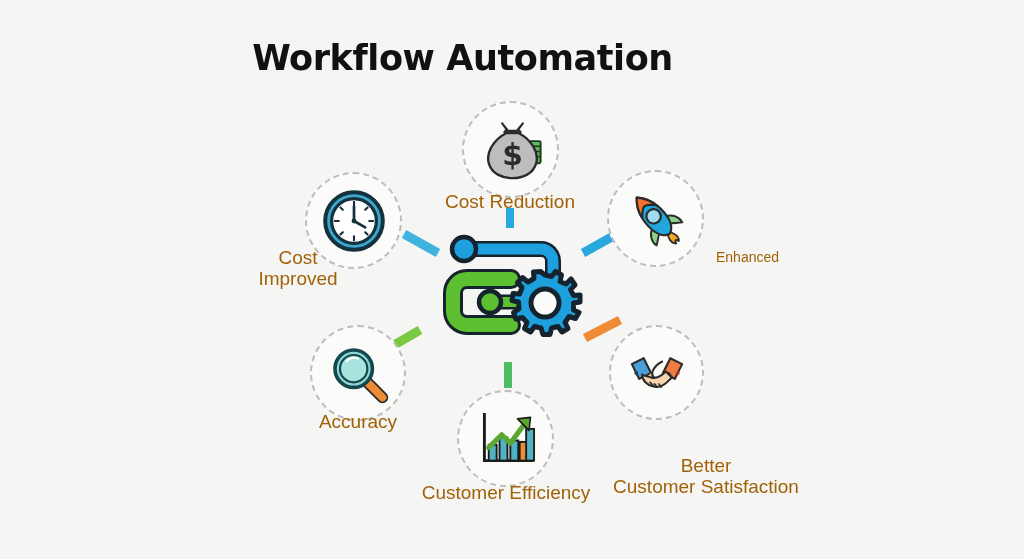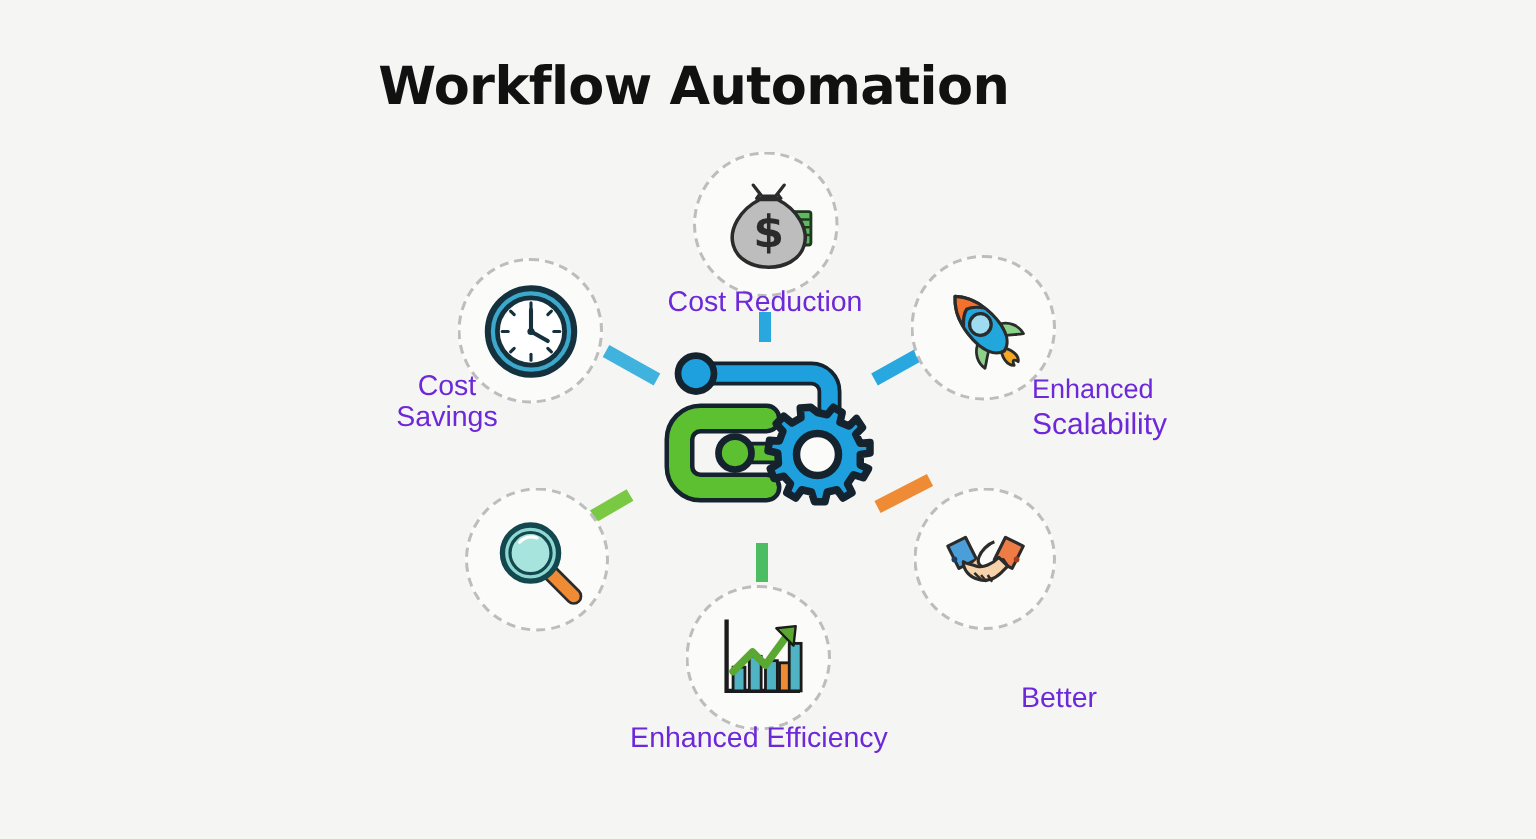--- a/index.html
+++ b/index.html
@@ -49,30 +49,31 @@
     position: absolute;
     border-radius: 50%;
     border: 2px dashed #bdbdbd;
     background: #fbfbfa;
     display: flex;
     align-items: center;
     justify-content: center;
   }
   .node-label {
     position: absolute;
-    color: #6d28d9;
+    color: #a16207;
     font-size: 19px;
     line-height: 1.13;
     white-space: nowrap;
     font-family: "Liberation Sans", sans-serif;
   }
   .node-label .small {
     display: block;
-    font-size: 18px;
+    font-size: 14px;
     line-height: 1.2;
+    margin-left: 28px;
   }
   .node-label .big {
     display: block;
     font-size: 20px;
     line-height: 1.2;
   }
   .label-center { text-align: center; }
 
   
   #center-icon {
@@ -168,21 +169,20 @@
 
           <path d="M50 10 C58 18 62 28 63 36 C58 30 54 27 50 26 C46 27 42 30 37 36
                    C38 28 42 18 50 10 Z" fill="#f2712c" stroke="#2b2b2b" stroke-width="3" stroke-linejoin="round"></path>
 
           <circle cx="50" cy="45" r="10" fill="#9fdcf0" stroke="#2b2b2b" stroke-width="3"></circle>
         </g>
       </svg>
     </div>
     <div class="node-label" style="left:688px; top:249px; width:230px;">
       <span class="small">Enhanced</span>
-      <span class="big">Scalability</span>
     </div>
   </div>
 
   <div class="node">
     <div class="node-circle" style="left:609px; top:325px; width:95px; height:95px;">
       <svg viewBox="0 0 100 100" width="74" height="74">
 
         <path d="M16 38 L32 30 L42 50 L26 58 Z" fill="#4a9fd8" stroke="#2b2b2b" stroke-width="2.8" stroke-linejoin="round"></path>
         <circle cx="22" cy="50" r="2.6" fill="#1b3c63"></circle>
 
@@ -195,57 +195,59 @@
         <path d="M30 52 C30 60 36 66 44 68 C50 70 58 68 64 62 L70 56 L62 48
                  C56 54 48 58 42 56 C36 54 32 54 30 52 Z" fill="#f7d3ab" stroke="#2b2b2b" stroke-width="2.8" stroke-linejoin="round"></path>
 
         <path d="M40 62 L46 68" stroke="#2b2b2b" stroke-width="2.2" fill="none"></path>
         <path d="M46 64 L51 70" stroke="#2b2b2b" stroke-width="2.2" fill="none"></path>
         <path d="M52 64 L56 70" stroke="#2b2b2b" stroke-width="2.2" fill="none"></path>
       </svg>
     </div>
     <div class="node-label label-center" style="left:546px; top:411px; width:320px;">
       <span style="display:block;margin-top:44px;">Better</span>
+      <span style="display:block;">Customer Satisfaction</span>
     </div>
   </div>
 
   <div class="node">
     <div class="node-circle" style="left:457px; top:390px; width:97px; height:97px;">
       <svg viewBox="0 0 100 100" width="72" height="72">
 
         <path d="M20 16 V80 H86" fill="none" stroke="#1b1b1b" stroke-width="4" stroke-linecap="square"></path>
 
         <rect x="26" y="58" width="11" height="22" fill="#4fb3c4" stroke="#1b1b1b" stroke-width="2.6"></rect>
         <rect x="41" y="48" width="11" height="32" fill="#4fb3c4" stroke="#1b1b1b" stroke-width="2.6"></rect>
         <rect x="56" y="52" width="11" height="28" fill="#4fb3c4" stroke="#1b1b1b" stroke-width="2.6"></rect>
         <rect x="69" y="54" width="11" height="26" fill="#ef8b35" stroke="#1b1b1b" stroke-width="2.6"></rect>
         <rect x="78" y="36" width="11" height="44" fill="#4fb3c4" stroke="#1b1b1b" stroke-width="2.6"></rect>
 
         <path d="M26 62 L44 44 L56 56 L78 26" fill="none" stroke="#5aa832" stroke-width="7" stroke-linejoin="round" stroke-linecap="round"></path>
         <path d="M66 22 L84 20 L82 38 Z" fill="#5aa832" stroke="#1b1b1b" stroke-width="2.2" stroke-linejoin="round"></path>
       </svg>
     </div>
     <div class="node-label label-center" style="left:383px; top:482px; width:246px;">
-      <span style="display:block;">Enhanced Efficiency</span>
+      <span style="display:block;">Customer Efficiency</span>
     </div>
   </div>
 
   <div class="node">
     <div class="node-circle" style="left:310px; top:325px; width:96px; height:96px;">
       <svg viewBox="0 0 100 100" width="72" height="72">
 
         <path d="M62 62 L84 84" stroke="#2b2b2b" stroke-width="16" stroke-linecap="round"></path>
         <path d="M62 62 L84 84" stroke="#ef8b35" stroke-width="11" stroke-linecap="round"></path>
 
         <circle cx="44" cy="44" r="26" fill="#8fd8d2" stroke="#13484f" stroke-width="5"></circle>
         <circle cx="44" cy="44" r="19" fill="#a8e4de" stroke="#13484f" stroke-width="3"></circle>
         <path d="M34 34 A14 14 0 0 1 50 30" fill="none" stroke="#ffffff" stroke-width="3" stroke-linecap="round"></path>
       </svg>
     </div>
     <div class="node-label label-center" style="left:238px; top:411px; width:240px;">
+      <span style="display:block;">Accuracy</span>
     </div>
   </div>
 
   <div class="node">
     <div class="node-circle" style="left:305px; top:172px; width:97px; height:97px;">
       <svg viewBox="0 0 100 100" width="80" height="80">
         <circle cx="50" cy="50" r="36" fill="#3ba8cc" stroke="#14313d" stroke-width="5"></circle>
         <circle cx="50" cy="50" r="28" fill="#ffffff" stroke="#14313d" stroke-width="4"></circle>
 
         <g stroke="#14313d" stroke-width="2.6" stroke-linecap="round">
@@ -259,17 +261,17 @@
           <line x1="36" y1="64" x2="33" y2="67"></line>
         </g>
 
         <line x1="50" y1="50" x2="50" y2="32" stroke="#14313d" stroke-width="3.4" stroke-linecap="round"></line>
         <line x1="50" y1="50" x2="64" y2="58" stroke="#14313d" stroke-width="3.4" stroke-linecap="round"></line>
         <circle cx="50" cy="50" r="3" fill="#14313d"></circle>
       </svg>
     </div>
     <div class="node-label label-center" style="left:228px; top:247px; width:140px;">
       <span style="display:block;">Cost</span>
-      <span style="display:block;">Savings</span>
+      <span style="display:block;">Improved</span>
     </div>
   </div>
 
 </div>
 
 </body></html>

